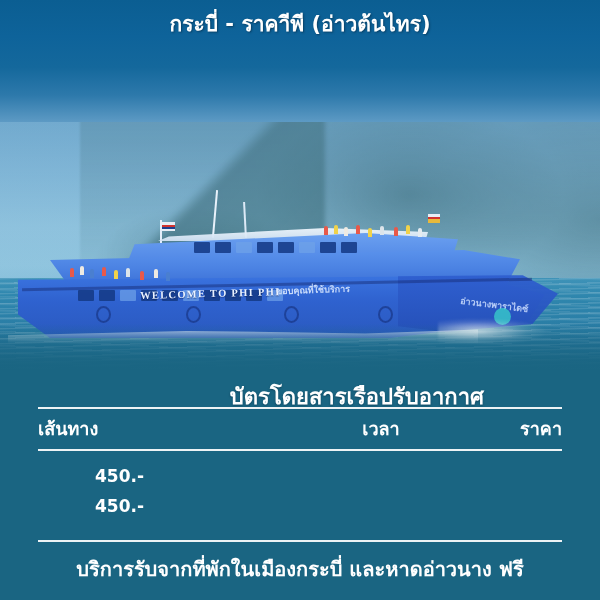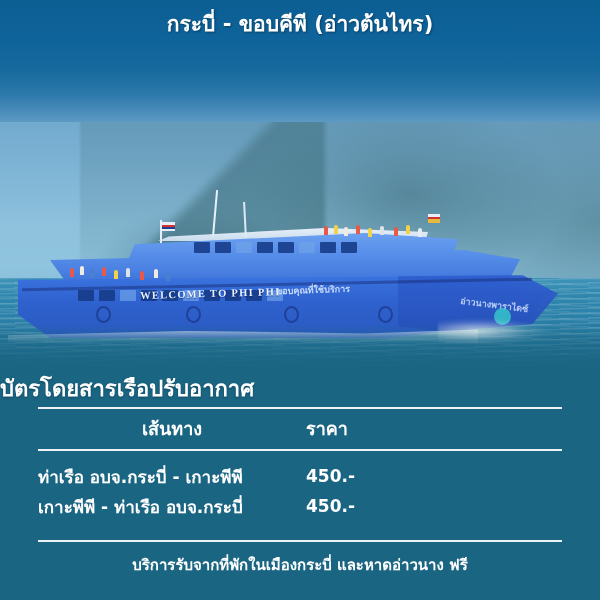--- a/index.html
+++ b/index.html
@@ -363,23 +363,23 @@
     background: #1a6582;
   }
   .panel-content {
     position: relative;
     z-index: 2;
     pointer-events: auto;
   }
   .section-title {
     position: absolute;
     left: 0;
-    top: 16px;
+    top: 24px;
     width: 484px;
-    text-align: left;
+    text-align: right;
     font-size: 22px;
     font-weight: bold;
     color: #ffffff;
     text-shadow: 0 1px 2px rgba(5,40,60,0.5);
     white-space: nowrap;
   }
   .rule {
     position: absolute;
     left: 38px;
     width: 524px;
@@ -398,43 +398,43 @@
     width: 524px;
   }
   .trow {
     display: flex;
     align-items: center;
     height: 42px;
   }
   .trow.body-row { height: 30px; }
   .col-route { width: 268px; text-align: left; }
   .col-time  { width: 150px; text-align: center; }
-  .col-price { width: 106px; text-align: left; }
+  .col-price { width: 106px; text-align: right; }
 
   .th {
     font-size: 18px;
     font-weight: bold;
     color: #ffffff;
   }
-  .th.col-route { text-align: center; padding-left: 0; }
+  .th.col-route { text-align: left; padding-left: 0; }
   .td {
     font-size: 17px;
     font-weight: bold;
     color: #ffffff;
     white-space: nowrap;
   }
   .td.col-route { text-align: left; }
 
   .footer-note {
     position: absolute;
     left: 0;
     top: 198px;
     width: 600px;
     text-align: center;
-    font-size: 15px;
+    font-size: 20px;
     font-weight: bold;
     color: #ffffff;
     white-space: nowrap;
   }
 </style>
 </head>
 <body>
 
 <div class="poster">
 
@@ -514,50 +514,49 @@
 
       <div class="wake"></div>
       <div class="spray"></div>
     </div>
 
     <div class="photo-fade"></div>
   </div>
 
   <div class="header">
     <div class="header-inner">
-      <h2 class="title-th">กระบี่ - ขอบคีพี (อ่าวต้นไทร)</h2>
+      <h2 class="title-th">กระบี่ - ราคาีพี (อ่าวต้นไทร)</h2>
     </div>
   </div>
 
   <div class="panel">
     <div class="panel-bg"></div>
 
     <div class="panel-content">
       <div class="section-title">บัตรโดยสารเรือปรับอากาศ</div>
 
       <div class="rule rule-top"></div>
       <div class="rule rule-mid"></div>
       <div class="rule rule-bottom"></div>
 
       <div class="table">
 
         <div class="trow">
           <div class="th col-route">เส้นทาง</div>
+          <div class="th col-time">เวลา</div>
           <div class="th col-price">ราคา</div>
         </div>
 
         <div style="height:12px;"></div>
 
         <div class="trow body-row">
-          <div class="td col-route">ท่าเรือ อบจ.กระบี่  -  เกาะพีพี</div>
           <div class="td col-price">450.-</div>
         </div>
 
         <div class="trow body-row">
-          <div class="td col-route">เกาะพีพี -  ท่าเรือ อบจ.กระบี่</div>
           <div class="td col-price">450.-</div>
         </div>
 
       </div>
 
       <div class="footer-note">บริการรับจากที่พักในเมืองกระบี่ และหาดอ่าวนาง ฟรี</div>
     </div>
   </div>
 
 </div>

